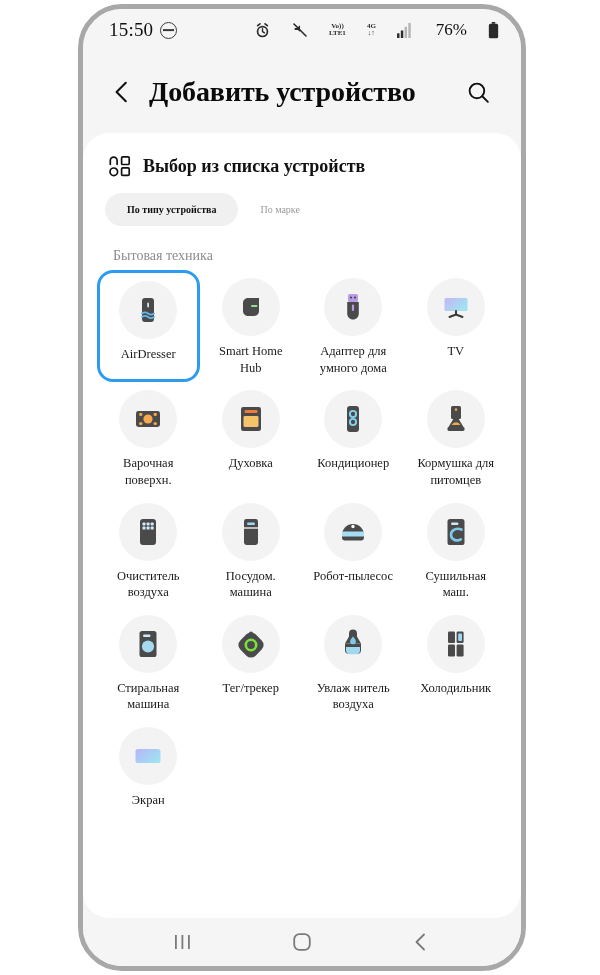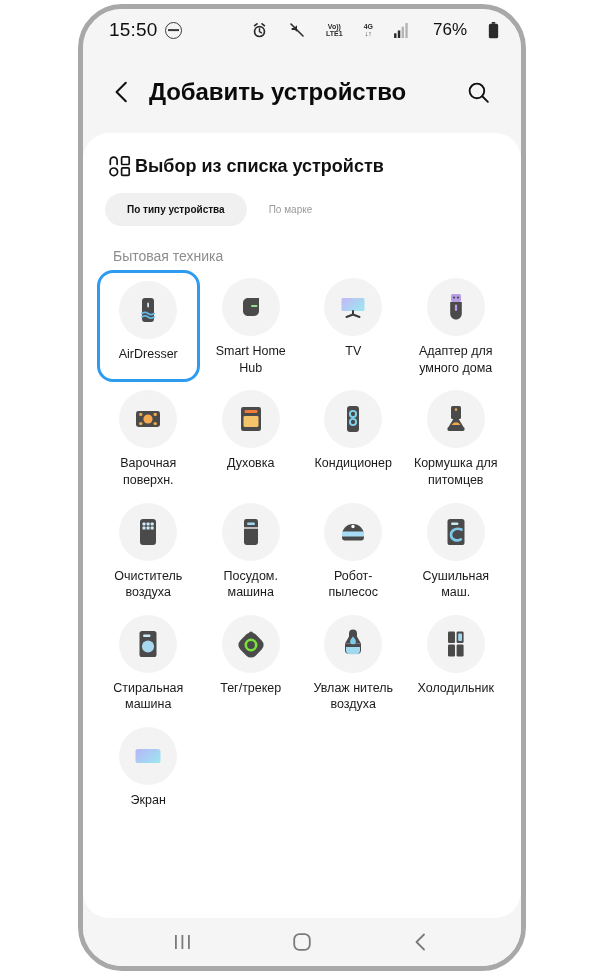--- a/index.html
+++ b/index.html
@@ -16,20 +16,21 @@
     position: absolute;
     left: 78px;
     top: 4px;
     width: 448px;
     height: 967px;
     border: 5px solid #a8a8a8;
     border-radius: 44px;
     box-sizing: border-box;
     background: #f5f5f5;
     overflow: hidden;
+    font-family: Liberation Serif, serif;
   }
 
   #screen {
     position: absolute;
     left: 0; top: 0; right: 0; bottom: 0;
     background: #f5f5f5;
     overflow: hidden;
     display: flex;
     flex-direction: column;
   }
@@ -110,21 +111,21 @@
     padding: 0 26px 0 22px;
     box-sizing: border-box;
   }
   #back-button {
     width: 34px; height: 34px;
     display: flex; align-items: center; justify-content: center;
     flex: 0 0 auto;
   }
   #page-title {
     flex: 1;
-    font-size: 24px;
+    font-size: 28px;
     font-weight: bold;
     color: #0b0b0b;
     margin-left: 10px;
     letter-spacing: -0.1px;
   }
   #search-button {
     width: 34px; height: 34px;
     display: flex; align-items: center; justify-content: center;
     flex: 0 0 auto;
   }
@@ -137,21 +138,21 @@
     margin: 0;
     overflow: hidden;
     display: flex;
     flex-direction: column;
     min-height: 0;
   }
 
   #section-header {
     display: flex;
     align-items: center;
-    gap: 4px;
+    gap: 12px;
     padding: 22px 0 0 26px;
     flex: 0 0 auto;
   }
   #section-title {
     font-size: 18px;
     font-weight: bold;
     color: #111;
   }
 
   
@@ -338,49 +339,49 @@
               <path d="M9 13c0-2.8 2.2-5 5-5h11v13c0 2.8-2.2 5-5 5H14c-2.8 0-5-2.2-5-5z" fill="#4a4a4a"></path>
               <rect x="17" y="15" width="6.5" height="2" rx="1" fill="#8fe08f"></rect>
             </svg>
           </div>
           <div class="device-label">Smart Home Hub</div>
         </div>
 
         <div class="device-cell">
           <div class="device-icon-bubble">
             <svg width="34" height="34" viewBox="0 0 34 34">
+              <rect x="12" y="4" width="10" height="8" rx="1.6" fill="#b79ce8"></rect>
+              <circle cx="15" cy="7.6" r="1.1" fill="#4a4a4a"></circle>
+              <circle cx="19" cy="7.6" r="1.1" fill="#4a4a4a"></circle>
+              <path d="M11.2 12h11.6v11.5c0 3.4-2.6 6-5.8 6s-5.8-2.6-5.8-6z" fill="#4a4a4a"></path>
+              <rect x="15.9" y="14.5" width="2.2" height="6.5" rx="1.1" fill="#b79ce8"></rect>
+            </svg>
+          </div>
+          <div class="device-label">Адаптер для умного дома</div>
+        </div>
+
+        <div class="device-cell">
+          <div class="device-icon-bubble">
+            <svg width="34" height="34" viewBox="0 0 34 34">
               <defs>
                 <linearGradient id="tvgrad" x1="0" y1="0" x2="1" y2="0.6">
                   <stop offset="0" stop-color="#c4b6f5"></stop>
                   <stop offset="1" stop-color="#9fe3f0"></stop>
                 </linearGradient>
               </defs>
               <rect x="5.5" y="8" width="23" height="13" rx="1.6" fill="url(#tvgrad)"></rect>
               <path d="M17 21v3.5M10.5 27l6.5-2.5 6.5 2.5" fill="none" stroke="#3a3a3a" stroke-width="2" stroke-linecap="round" stroke-linejoin="round"></path>
             </svg>
           </div>
           <div class="device-label">TV</div>
         </div>
 
         <div class="device-cell">
           <div class="device-icon-bubble">
             <svg width="34" height="34" viewBox="0 0 34 34">
-              <rect x="12" y="4" width="10" height="8" rx="1.6" fill="#b79ce8"></rect>
-              <circle cx="15" cy="7.6" r="1.1" fill="#4a4a4a"></circle>
-              <circle cx="19" cy="7.6" r="1.1" fill="#4a4a4a"></circle>
-              <path d="M11.2 12h11.6v11.5c0 3.4-2.6 6-5.8 6s-5.8-2.6-5.8-6z" fill="#4a4a4a"></path>
-              <rect x="15.9" y="14.5" width="2.2" height="6.5" rx="1.1" fill="#b79ce8"></rect>
-            </svg>
-          </div>
-          <div class="device-label">Адаптер для умного дома</div>
-        </div>
-
-        <div class="device-cell">
-          <div class="device-icon-bubble">
-            <svg width="34" height="34" viewBox="0 0 34 34">
               <rect x="5" y="9" width="24" height="16" rx="2.4" fill="#4a4a4a"></rect>
               <circle cx="17" cy="17" r="4.6" fill="#f5a94e"></circle>
               <circle cx="9.8" cy="12.4" r="1.7" fill="#f5a94e"></circle>
               <circle cx="24.2" cy="12.4" r="1.7" fill="#f5a94e"></circle>
               <circle cx="9.8" cy="21.6" r="1.7" fill="#f5a94e"></circle>
               <circle cx="24.2" cy="21.6" r="1.7" fill="#f5a94e"></circle>
             </svg>
           </div>
           <div class="device-label">Варочная поверхн.</div>
         </div>

